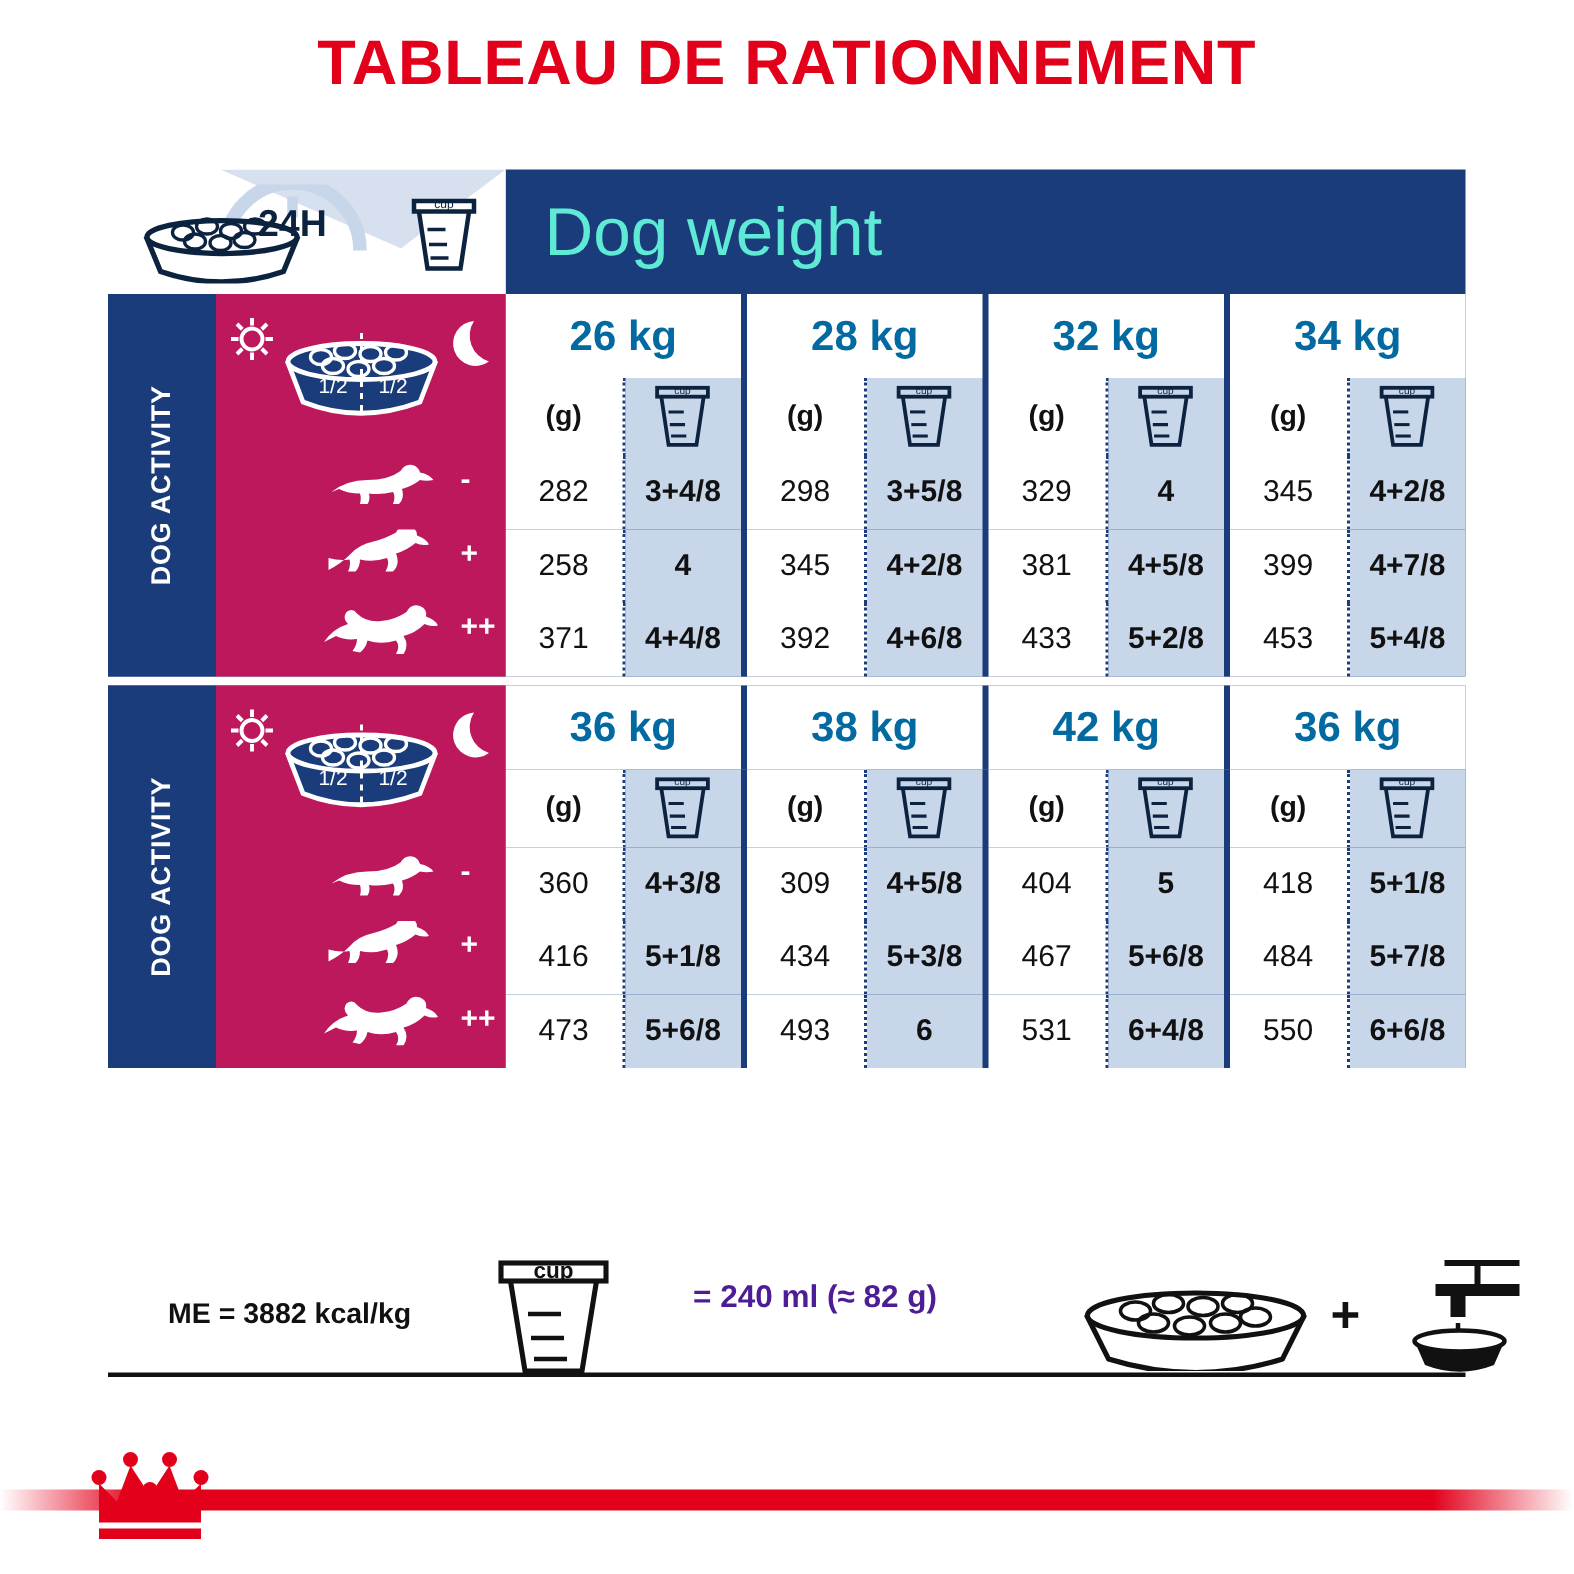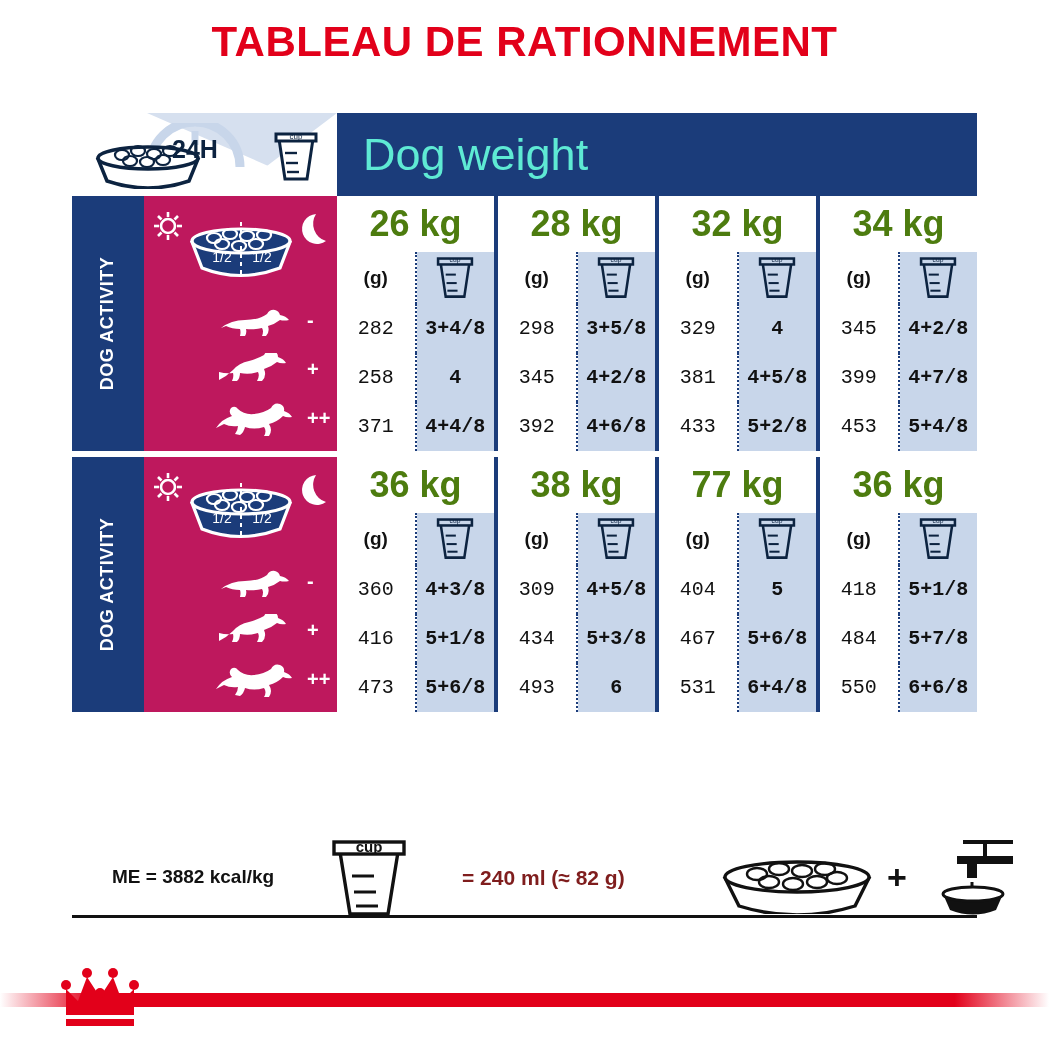--- a/index.html
+++ b/index.html
@@ -104,21 +104,21 @@
   }
   .act-row .plus{
     color:#ffffff;font-size:20px;font-weight:bold;width:24px;text-align:left;
   }
 
   .grid{flex:1;}
   .grid-weights{display:flex;height:56px;background:#ffffff;}
   .wcell{
     flex:1;border-right:4px solid #1b3c7a;
     display:flex;align-items:center;justify-content:center;
-    font-size:36px;font-weight:bold;color:#4d7c0f;
+    font-size:28px;font-weight:bold;color:#0369a1;
   }
   .wcell:last-child{border-right:none;}
 
   .grid-units{display:flex;height:52px;}
   .ucell{
     flex:1;display:flex;border-right:4px solid #1b3c7a;
   }
   .ucell:last-child{border-right:none;}
   .u-g{
     flex:1;background:#ffffff;display:flex;align-items:center;justify-content:center;
@@ -127,21 +127,21 @@
   }
   .u-c{
     flex:1;background:#c8d6ea;display:flex;align-items:center;justify-content:center;
   }
 
   .grid-data{display:flex;}
   .dcell{
     flex:1;border-right:4px solid #1b3c7a;
   }
   .dcell:last-child{border-right:none;}
-  .drow{display:flex;height:49px;font-family:Liberation Mono, monospace;}
+  .drow{display:flex;height:49px;}
   .d-g{
     flex:1;background:#ffffff;display:flex;align-items:center;justify-content:center;
     font-size:20px;color:#111;
     border-right:2px dotted #1b3c7a;
   }
   .d-c{
     flex:1;background:#c8d6ea;display:flex;align-items:center;justify-content:center;
     font-size:20px;font-weight:bold;color:#111;
   }
 
@@ -151,22 +151,22 @@
     display:flex;align-items:center;
   }
   .me-text{
     position:absolute;left:40px;top:36px;
     font-size:19px;font-weight:bold;color:#111;
   }
   .cup-eq{
     position:absolute;left:248px;top:4px;
   }
   .eq-text{
-    position:absolute;left:390px;top:36px;
-    font-size:21px;font-weight:bold;color:#7f1d1d;
+    position:absolute;left:390px;top:23px;
+    font-size:21px;font-weight:bold;color:#4c1d95;
   }
   .bowl-big{position:absolute;left:645px;top:12px;}
   .plus-big{position:absolute;left:815px;top:28px;font-size:34px;font-weight:bold;color:#111;}
   .tap{position:absolute;left:855px;top:6px;}
 
   .rule{
     position:absolute;left:72px;top:915px;width:905px;height:3px;background:#111;
   }
 
   
@@ -475,21 +475,21 @@
               </svg>
               <span class="plus">++</span>
             </div>
           </div>
         </div>
 
         <div class="grid">
           <div class="grid-weights">
             <div class="wcell">36 kg</div>
             <div class="wcell">38 kg</div>
-            <div class="wcell">77 kg</div>
+            <div class="wcell">42 kg</div>
             <div class="wcell">36 kg</div>
           </div>
 
           <div class="grid-units">
             <div class="ucell">
               <div class="u-g">(g)</div>
               <div class="u-c">
                 <svg width="40" height="44" viewBox="0 0 46 52">
                   <path d="M6 8 L40 8 L34 48 L12 48 Z" fill="#c8d6ea" stroke="#0c2340" stroke-width="3"></path>
                   <rect x="3" y="3" width="40" height="7" fill="#c8d6ea" stroke="#0c2340" stroke-width="3"></rect>

